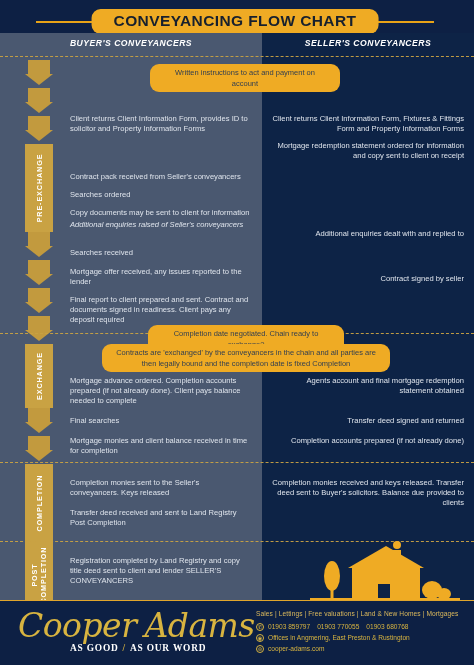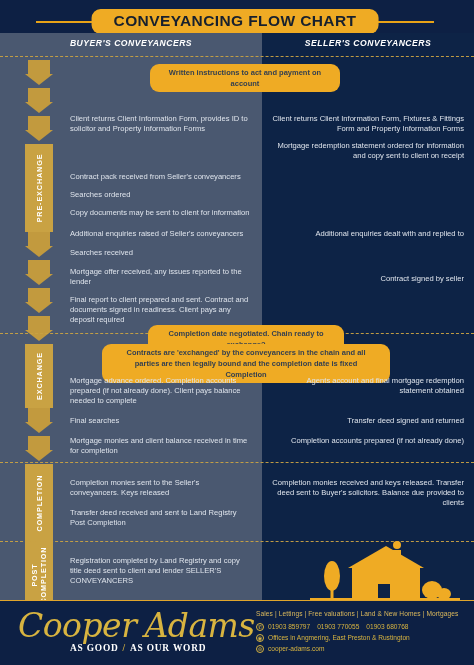--- a/index.html
+++ b/index.html
@@ -121,21 +121,20 @@
   .pill{
     position:absolute;
     background:#efab24;
     color:#35404f;
     font-size:7.5px;
     line-height:11px;
     border-radius:9px;
     padding:3px 14px;
     text-align:center;
     box-sizing:border-box;
-    font-weight:bold;
   }
 
   
   .dash{
     position:absolute;left:0;right:0;height:0;
     border-top:1px dashed #c9a243;
     opacity:.95;
   }
 
   
@@ -283,21 +282,21 @@
 
     <div class="entry seller" style="top:58px;">Client returns Client Information Form, Fixtures &amp; Fittings Form and Property Information Forms</div>
     <div class="entry seller" style="top:85px;">Mortgage redemption statement ordered for information and copy sent to client on receipt</div>
     <div class="entry seller" style="top:173px;">Additional enquiries dealt with and replied to</div>
     <div class="entry seller" style="top:218px;">Contract signed by seller</div>
 
     <div class="entry buyer" style="top:58px;">Client returns Client Information Form, provides ID to solicitor and Property Information Forms</div>
     <div class="entry buyer" style="top:116px;">Contract pack received from Seller's conveyancers</div>
     <div class="entry buyer" style="top:134px;">Searches ordered</div>
     <div class="entry buyer" style="top:152px;">Copy documents may be sent to client for information</div>
-    <div class="entry buyer" style="top:173px;">Additional enquiries raised of Seller's conveyancers</div>
+    <div class="entry buyer" style="top:164px;font-style:italic;">Additional enquiries raised of Seller's conveyancers</div>
     <div class="entry buyer" style="top:192px;">Searches received</div>
     <div class="entry buyer" style="top:211px;">Mortgage offer received, any issues reported to the lender</div>
     <div class="entry buyer" style="top:239px;">Final report to client prepared and sent. Contract and documents signed in readiness. Client pays any deposit required</div>
 
     <div class="pill" style="left:148px;width:196px;top:269px;">Completion date negotiated. Chain ready to exchange?</div>
 
     <div class="pill" style="left:102px;width:288px;top:288px;">Contracts are 'exchanged' by the conveyancers in the chain and all parties are then legally bound and the completion date is fixed Completion</div>
 
     <div class="entry buyer" style="top:320px;">Mortgage advance ordered. Completion accounts prepared (if not already done). Client pays balance needed to complete</div>
     <div class="entry seller" style="top:320px;">Agents account and final mortgage redemption statement obtained</div>

